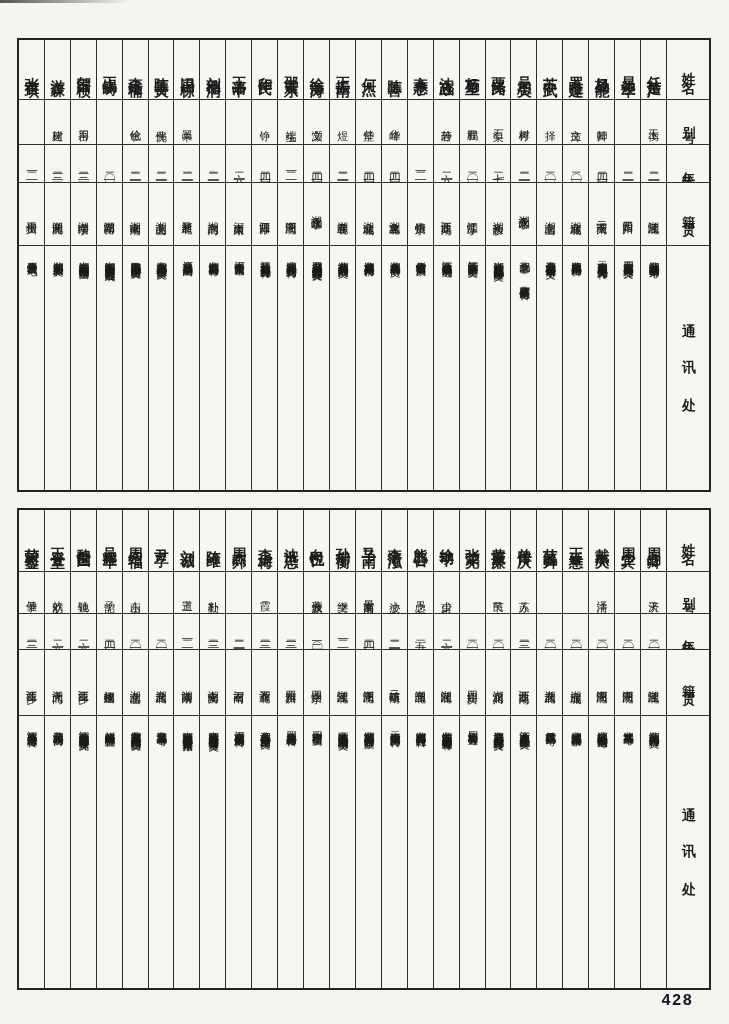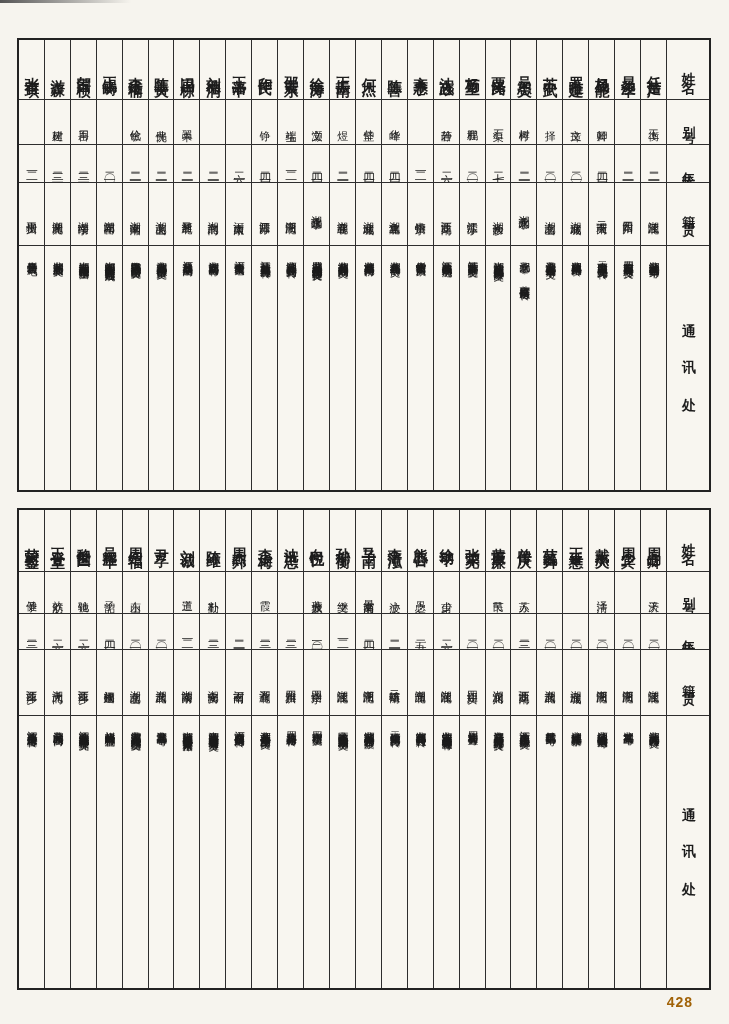--- a/index.html
+++ b/index.html
@@ -57,22 +57,22 @@
   .t2 .addr-cell{height:272px;}
   
   .header-col .cell{font-weight:700;}
   .header-col .name-cell{font-size:14px;letter-spacing:9px;}
   .header-col .alias-cell{font-size:13px;letter-spacing:6px;font-weight:700;}
   .header-col .age-cell{font-size:13px;letter-spacing:2px;font-weight:700;}
   .header-col .origin-cell{font-size:13px;letter-spacing:8px;font-weight:700;}
   .header-col .addr-cell{font-size:14px;letter-spacing:38px;justify-content:center;padding-top:0;font-weight:700;}
   .page-number{
     position:absolute;right:36px;bottom:14px;
-    font-family:Liberation Sans, sans-serif;
-    font-size:14px;font-weight:700;color:#a16207;letter-spacing:1px;
+    font-family:Liberation Mono, monospace;
+    font-size:16px;font-weight:700;color:#0f172a;letter-spacing:1px;
   }
   
   .scan-edge-top{position:absolute;left:0;top:0;width:100%;height:3px;background:linear-gradient(90deg,#555,transparent 18%);}
 </style>
 </head>
 <body>
 
 <div class="page">
   <div class="scan-edge-top"></div>
 

